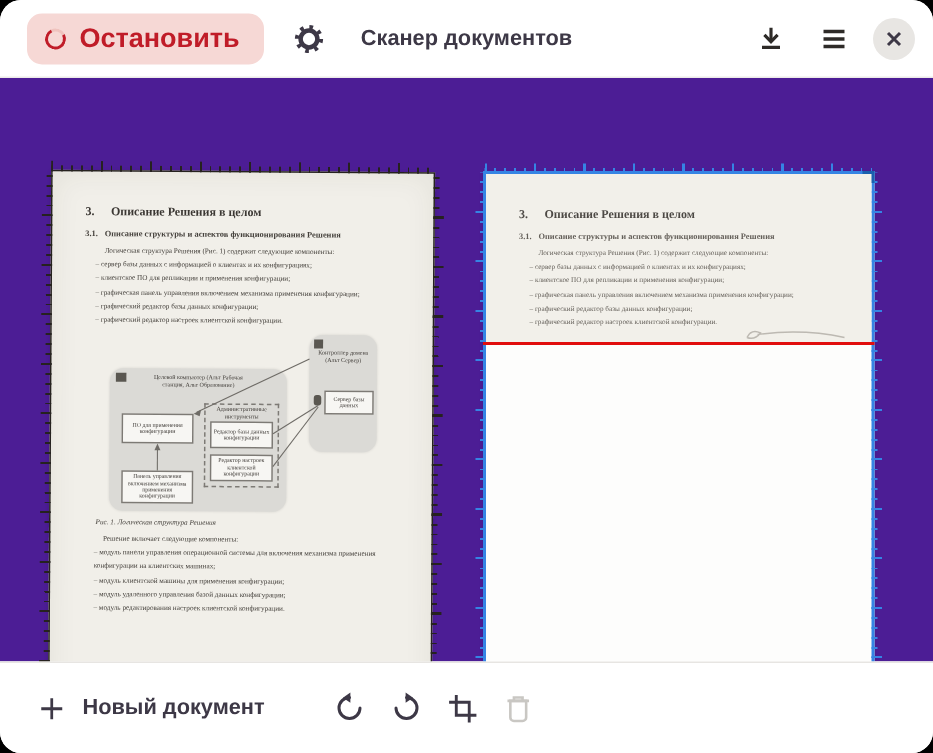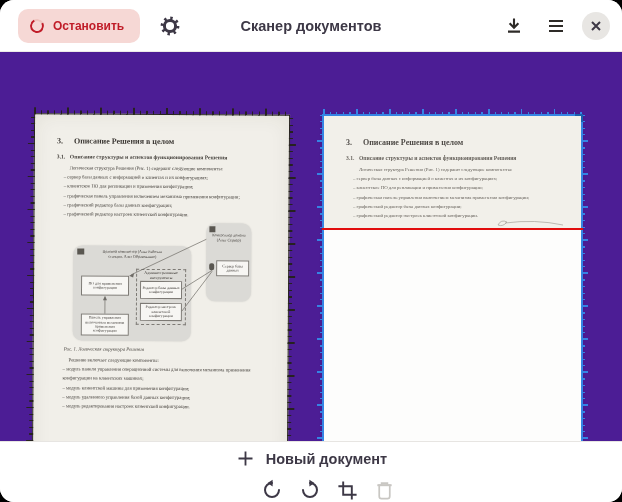--- a/index.html
+++ b/index.html
@@ -19,21 +19,21 @@
   }
   .stop-btn{
     display:flex;align-items:center;gap:9px;background:#f6d8d5;border:none;
     border-radius:10px;height:34px;padding:0 16px 0 12px;margin-left:6px;cursor:pointer;
   }
   .spinner{
     width:14px;height:14px;border-radius:50%;
     border:2.6px solid #c01c28;border-top-color:#efc3be;
     transform:rotate(18deg);
   }
-  .stop-label{color:#c01c28;font-weight:bold;font-size:12px;}
+  .stop-label{color:#c01c28;font-weight:bold;font-size:18px;}
   .icon-btn{background:transparent;border:none;padding:4px;cursor:pointer;display:flex;align-items:center;justify-content:center;}
   .gear-btn{margin-left:14px;}
   .win-title{
     position:absolute;left:0;right:0;text-align:center;
     font-size:14.5px;font-weight:bold;color:#3d3846;pointer-events:none;
   }
   .hdr-right{margin-left:auto;display:flex;align-items:center;gap:10px;}
   .close-btn{width:28px;height:28px;border-radius:50%;background:#e8e6e3;}
 
   
@@ -99,21 +99,21 @@
   .dg-title{position:absolute;font-size:4px;line-height:4.6px;text-align:center;color:#3f3b37;}
   .dg-box{position:absolute;background:#f7f6f3;border:0.8px solid #7d7a75;font-size:3.9px;line-height:4.4px;
     display:flex;align-items:center;justify-content:center;text-align:center;color:#3f3b37;padding:1px;}
   .dg-dashed{position:absolute;left:66px;top:50px;width:50px;height:56px;border:0.9px dashed #7d7a75;}
   .dg-icon{position:absolute;background:#5a5751;}
   .dg-svg{position:absolute;inset:0;}
 
   
   .footer{
     position:absolute;left:0;right:0;bottom:0;height:61px;background:#ffffff;
-    border-top:1px solid #e7e5e2;display:flex;align-items:center;padding:0 16px;flex-direction:column;
+    border-top:1px solid #e7e5e2;display:flex;align-items:center;padding:0 16px;
   }
   .new-doc-btn{display:flex;align-items:center;gap:10px;background:transparent;border:none;cursor:pointer;padding:6px 8px;}
   .new-doc-label{font-size:14.5px;font-weight:bold;color:#3d3846;}
   .footer-tools{display:flex;align-items:center;gap:8px;margin-left:34px;}
   .tool-btn{background:transparent;border:none;padding:3px;cursor:pointer;display:flex;}
 </style>
 </head>
 <body>
 
 <div class="window">

